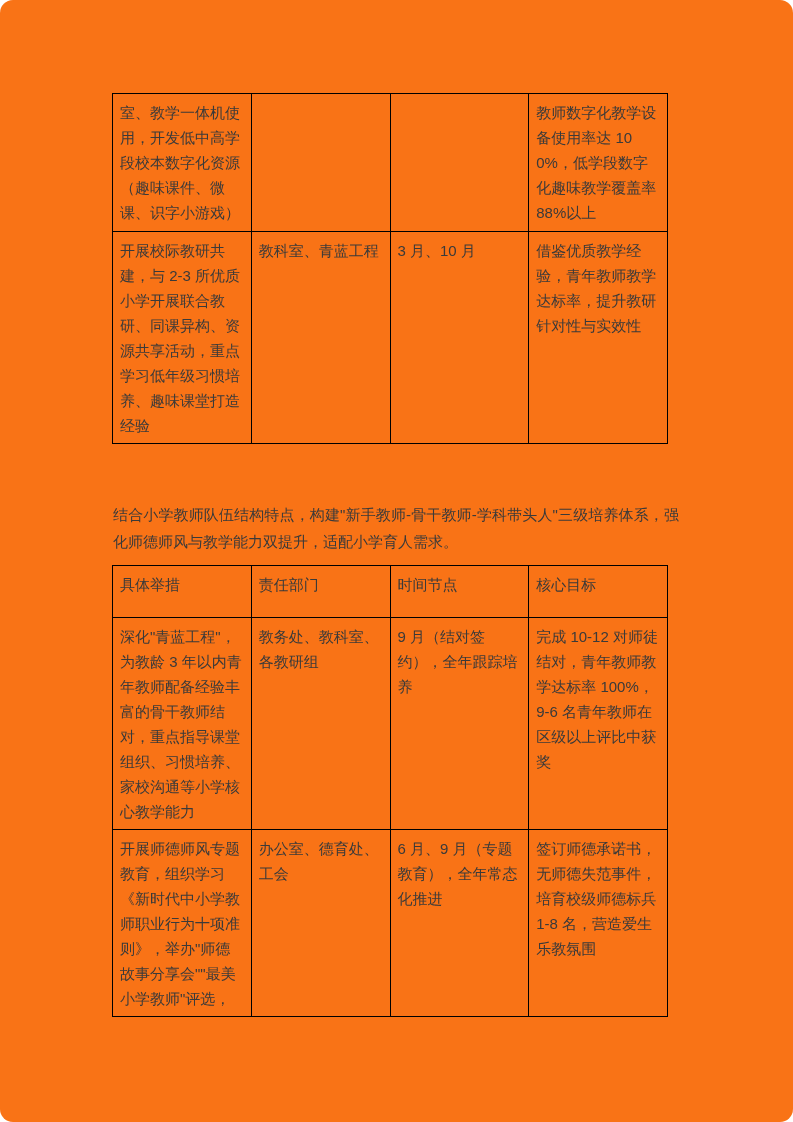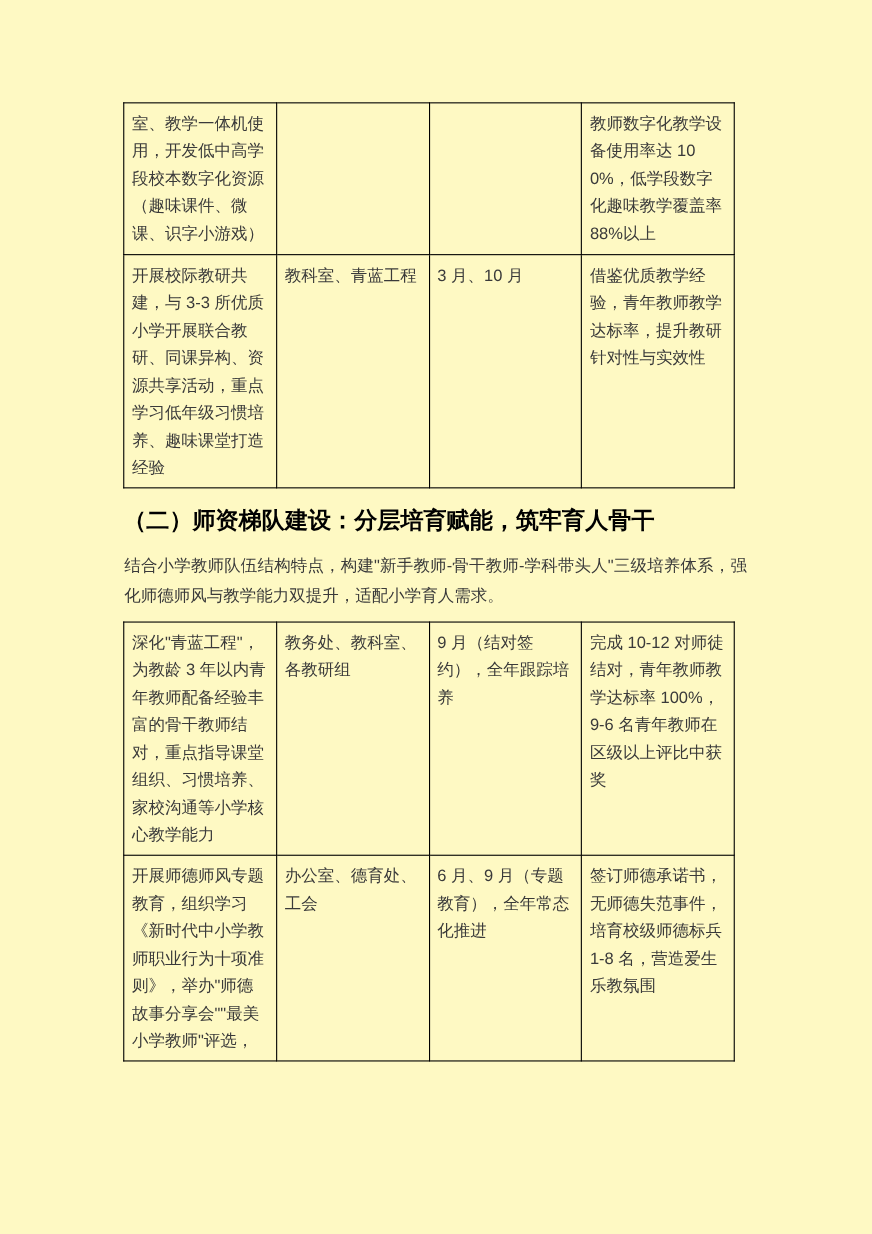--- a/index.html
+++ b/index.html
@@ -11,22 +11,23 @@
     width: 793px;
     height: 1122px;
     position: relative;
     font-family: "Liberation Sans", "DejaVu Sans", sans-serif;
     color: #333333;
   }
   .page {
     position: absolute;
     left: 0; top: 0;
     width: 793px; height: 1122px;
-    background: #fef9c3;
+    background: #f97316;
     overflow: hidden;
+    border-radius: 13px;
   }
   table.doc-table {
     position: absolute;
     left: 112px;
     width: 556px;
     border-collapse: collapse;
     table-layout: fixed;
   }
   table.doc-table col { width: 25%; }
   table.doc-table td, table.doc-table th {
@@ -82,40 +83,45 @@
         <col>
       </colgroup>
     <tbody>
       <tr class="row-a">
         <td>室、教学一体机使用，开发低中高学段校本数字化资源（趣味课件、微课、识字小游戏）</td>
         <td></td>
         <td></td>
         <td>教师数字化教学设备使用率达 100%，低学段数字化趣味教学覆盖率 88%以上</td>
       </tr>
       <tr class="row-b">
-        <td>开展校际教研共建，与 3-3 所优质小学开展联合教研、同课异构、资源共享活动，重点学习低年级习惯培养、趣味课堂打造经验</td>
+        <td>开展校际教研共建，与 2-3 所优质小学开展联合教研、同课异构、资源共享活动，重点学习低年级习惯培养、趣味课堂打造经验</td>
         <td>教科室、青蓝工程</td>
         <td>3 月、10 月</td>
         <td>借鉴优质教学经验，青年教师教学达标率，提升教研针对性与实效性</td>
       </tr>
     </tbody>
   </table>
 
-  <div class="section-heading">（二）师资梯队建设：分层培育赋能，筑牢育人骨干</div>
 
   <div class="section-intro">结合小学教师队伍结构特点，构建"新手教师-骨干教师-学科带头人"三级培养体系，强化师德师风与教学能力双提升，适配小学育人需求。</div>
 
   <table class="doc-table" id="table-main">
     <colgroup>
         <col>
         <col>
         <col>
         <col>
       </colgroup>
     <tbody>
+      <tr class="row-header">
+        <td>具体举措</td>
+        <td>责任部门</td>
+        <td>时间节点</td>
+        <td>核心目标</td>
+      </tr>
       <tr class="row-a">
         <td>深化"青蓝工程"，为教龄 3 年以内青年教师配备经验丰富的骨干教师结对，重点指导课堂组织、习惯培养、家校沟通等小学核心教学能力</td>
         <td>教务处、教科室、各教研组</td>
         <td>9 月（结对签约），全年跟踪培养</td>
         <td>完成 10-12 对师徒结对，青年教师教学达标率 100%，9-6 名青年教师在区级以上评比中获奖</td>
       </tr>
       <tr class="row-b">
         <td>开展师德师风专题教育，组织学习《新时代中小学教师职业行为十项准则》，举办"师德故事分享会""最美小学教师"评选，</td>
         <td>办公室、德育处、工会</td>
         <td>6 月、9 月（专题教育），全年常态化推进</td>

